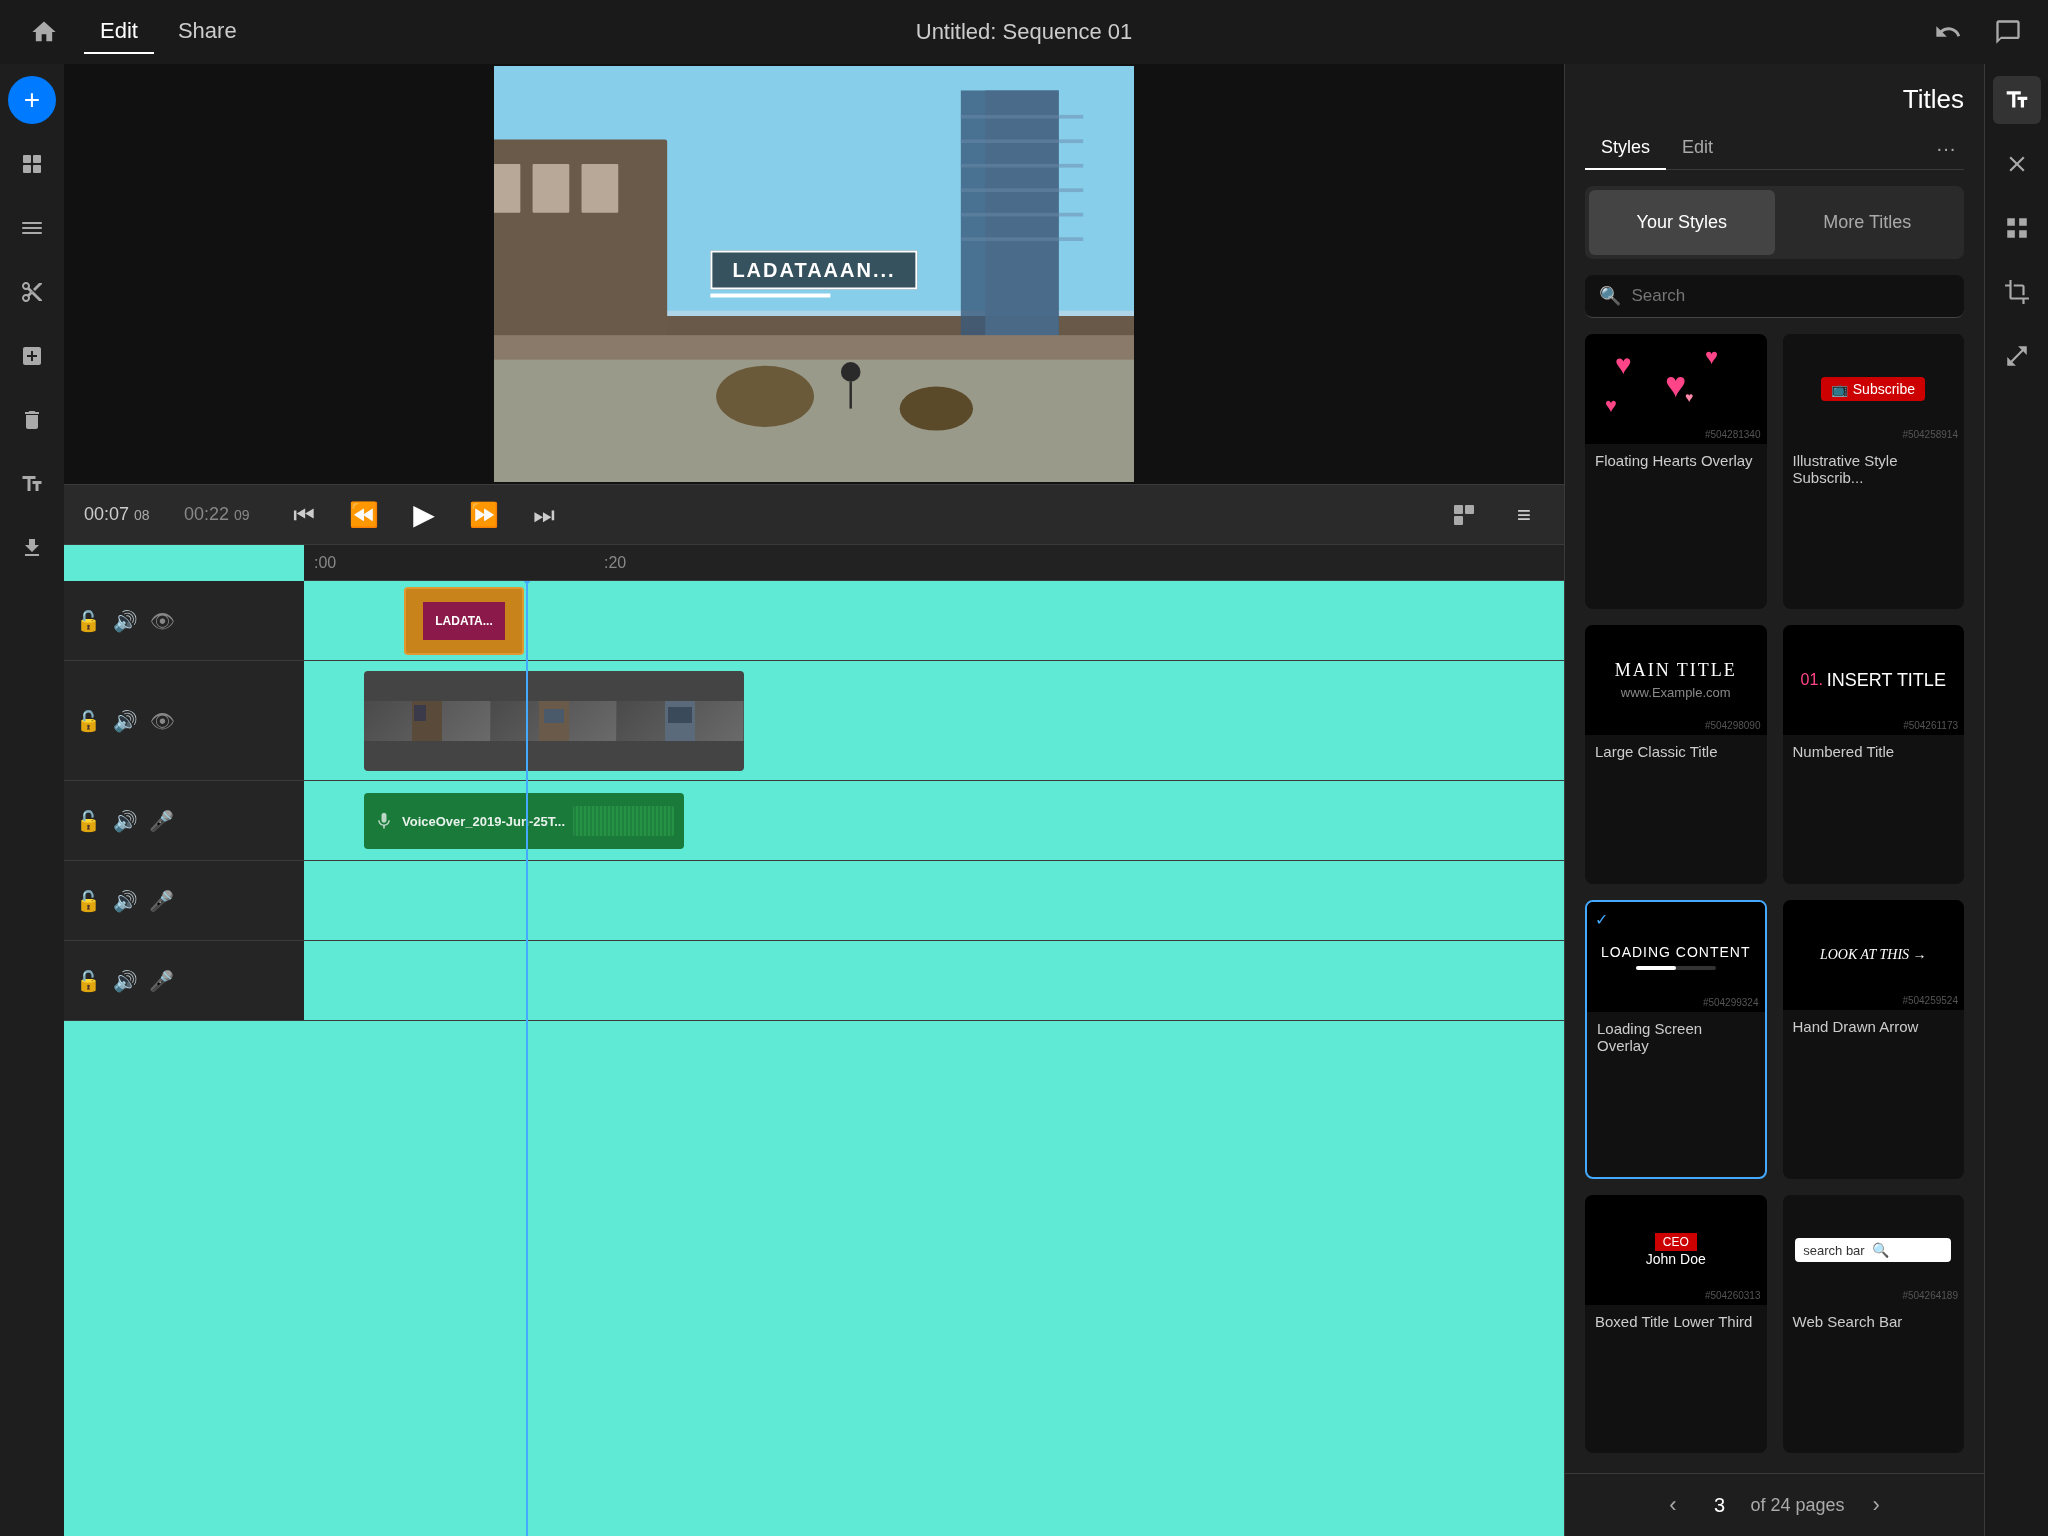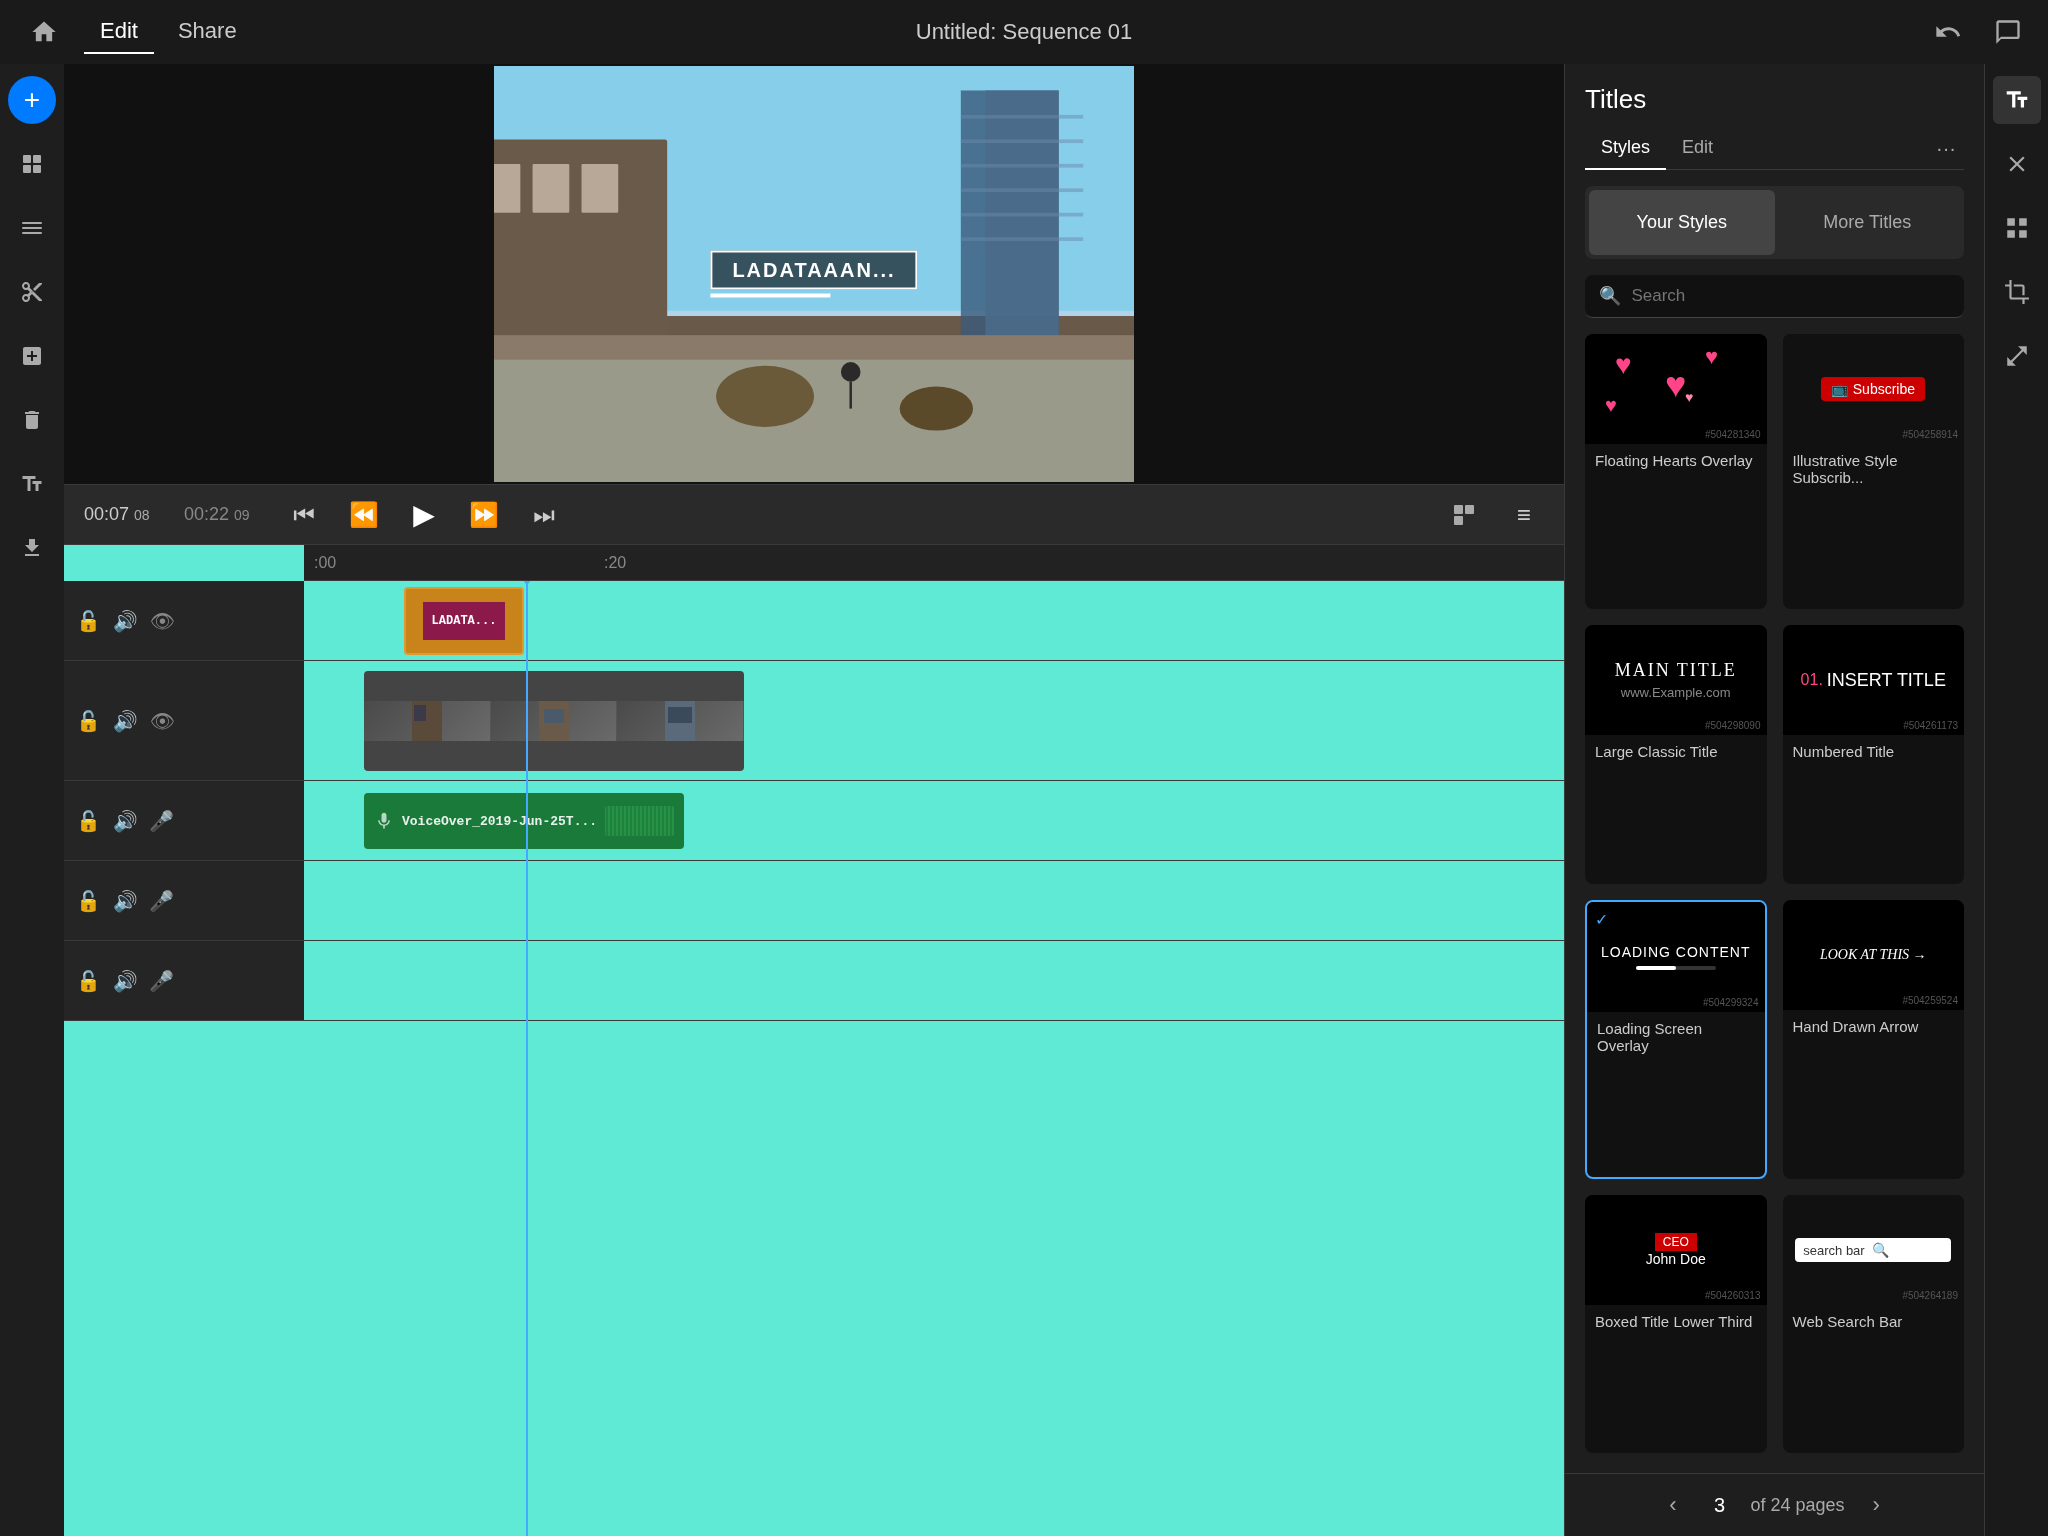--- a/index.html
+++ b/index.html
@@ -207,21 +207,21 @@
       height: 80px;
       border-bottom: 1px solid #3a3a3a;
       position: relative;
     }
     .track-row.tall { height: 120px; }
     .track-clip {
       position: absolute;
       border-radius: 4px;
       overflow: hidden;
       display: flex; align-items: center; justify-content: center;
-      font-size: 14px; color: #fff; font-weight: bold; font-family: Liberation Mono, monospace;
+      font-size: 14px; color: #fff; font-weight: bold;
     }
     .title-clip {
       background: #c8831a;
       border: 2px solid #e09830;
       height: 68px;
       top: 6px;
       left: 100px;
       width: 120px;
     }
     .title-clip-inner {
@@ -292,20 +292,21 @@
       border-left: 1px solid #3a3a3a;
     }
     .panel-header {
       padding: 20px 20px 0;
     }
     .panel-title {
       font-size: 26px;
       color: #fff;
       font-weight: 500;
       margin-bottom: 12px;
+      text-align: right;
     }
     .panel-tabs {
       display: flex;
       align-items: center;
       border-bottom: 1px solid #3a3a3a;
       margin-bottom: 0;
     }
     .panel-tab {
       font-size: 18px;
       color: #aaa;

